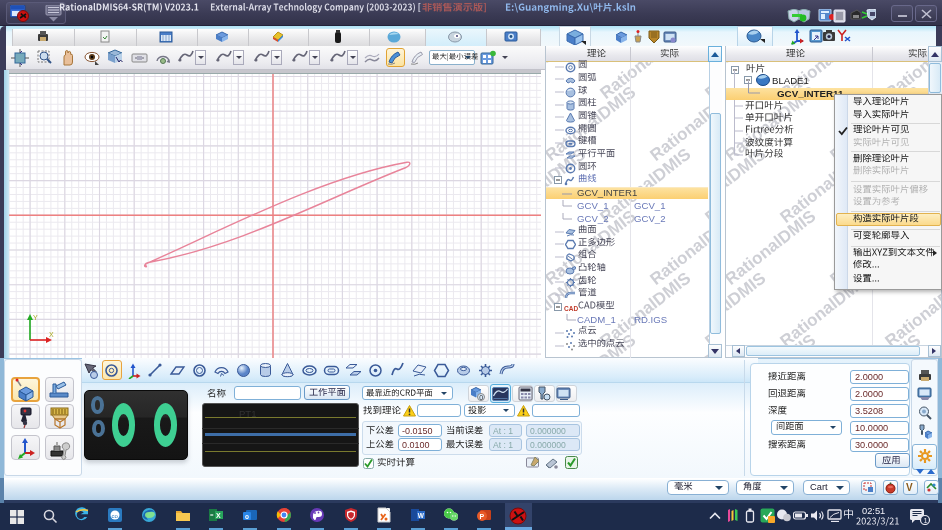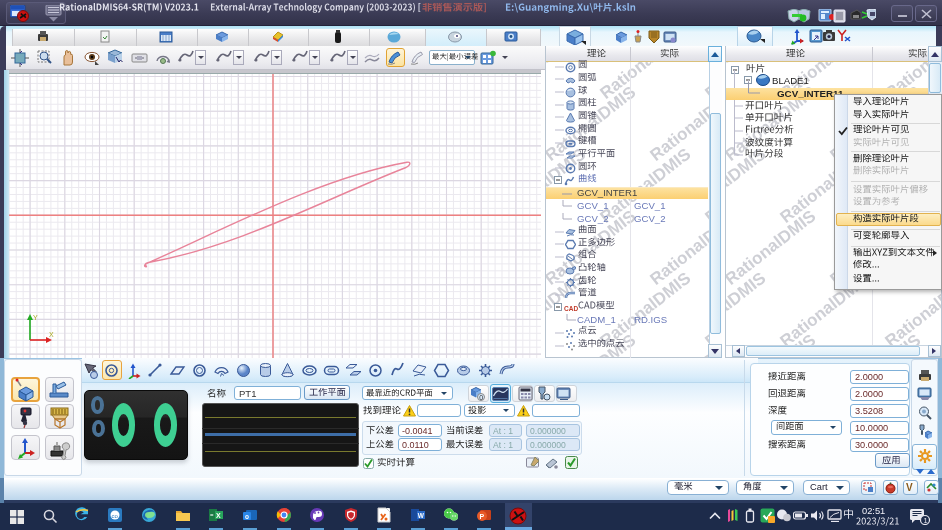--- a/index.html
+++ b/index.html
@@ -1058,21 +1058,21 @@
 <div style="position:absolute;left:205px;top:451px;width:151px;height:1px;background:#7a7a2e"></div>
 <div style="position:absolute;left:205px;top:433px;width:151px;height:3px;background:#3e6ea8"></div>
 <div style="position:absolute;left:202px;top:428px;width:157px;height:1px;background:#2a2a2a"></div>
 <div style="position:absolute;left:202px;top:443px;width:157px;height:1px;background:#2a2a2a"></div>
 <div style="position:absolute;left:207px;top:389px;">
     <svg width="19.0" height="10.3" viewBox="0 0 19.0 10.3" style="display:block">
       <path fill="#222" d="M2.5 2.6C3.0 2.9 3.5 3.4 4.0 3.7C2.9 4.3 1.6 4.8 0.4 5.0C0.6 5.2 0.8 5.5 0.8 5.7C1.3 5.5 1.9 5.4 2.4 5.2V8.4H3.1V7.9H7.3V8.4H8.1V4.4H4.3C5.9 3.5 7.2 2.3 8.0 0.8L7.5 0.5L7.4 0.6H4.1C4.3 0.3 4.5 0.0 4.7 -0.2L3.9 -0.4C3.3 0.5 2.2 1.6 0.7 2.3C0.8 2.4 1.1 2.7 1.2 2.8C2.1 2.4 2.8 1.8 3.4 1.2H7.0C6.4 2.1 5.6 2.8 4.6 3.4C4.2 3.0 3.6 2.5 3.0 2.2ZM7.3 7.2H3.1V5.0H7.3Z M14.4 3.3C14.1 4.5 13.8 5.7 13.2 6.5C13.4 6.5 13.7 6.7 13.8 6.8C14.3 6.0 14.8 4.7 15.0 3.4ZM16.9 3.4C17.3 4.5 17.7 5.8 17.9 6.7L18.5 6.5C18.4 5.6 18.0 4.3 17.6 3.2ZM14.6 -0.4C14.3 0.9 13.9 2.1 13.4 2.9V2.3H12.2V0.7C12.6 0.5 13.0 0.4 13.4 0.3L13.0 -0.3C12.3 0.0 11.1 0.3 10.1 0.5C10.2 0.6 10.3 0.9 10.3 1.0C10.7 1.0 11.1 0.9 11.5 0.8V2.3H10.0V3.0H11.4C11.0 4.1 10.4 5.3 9.8 6.0C9.9 6.2 10.1 6.5 10.2 6.6C10.6 6.0 11.1 5.1 11.5 4.2V8.4H12.2V4.1C12.5 4.5 12.8 5.0 13.0 5.3L13.4 4.8C13.2 4.5 12.4 3.6 12.2 3.4V3.0H13.3L13.2 3.1C13.4 3.2 13.7 3.3 13.9 3.4C14.2 2.9 14.5 2.3 14.8 1.5H15.7V7.5C15.7 7.6 15.7 7.6 15.5 7.6C15.4 7.7 15.0 7.7 14.6 7.6C14.7 7.8 14.8 8.1 14.8 8.3C15.4 8.3 15.8 8.3 16.1 8.2C16.3 8.1 16.4 7.9 16.4 7.5V1.5H17.7C17.6 1.9 17.4 2.3 17.2 2.6L17.8 2.8C18.1 2.2 18.4 1.6 18.6 1.0L18.1 0.8L18.0 0.9H15.0C15.1 0.5 15.2 0.2 15.2 -0.2Z"></path>
     </svg>
   </div>
 <div style="position:absolute;left:234px;top:386px;width:67px;height:14px;background:#fff;border:1px solid #7fb0d8;border-radius:3px"></div>
-<div style="position:absolute;left:239px;top:388px;font:normal 9.5px 'Liberation Sans', sans-serif;color:#333;white-space:nowrap;">PT1</div>
+<div style="position:absolute;left:239px;top:408px;font:normal 9.5px 'Liberation Sans', sans-serif;color:#333;white-space:nowrap;">PT1</div>
 <div style="position:absolute;left:304px;top:385px;width:46px;height:15px;background:linear-gradient(#fefefe,#dce8f4);border:1px solid #6a9ac8;border-radius:3px"></div>
 <div style="position:absolute;left:309px;top:387.5px;">
     <svg width="36.8" height="9.9" viewBox="0 0 36.8 9.9" style="display:block">
       <path fill="#224" d="M0.5 6.7V7.4H8.7V6.7H5.0V1.4H8.3V0.7H1.0V1.4H4.2V6.7Z M14.0 -0.3C13.6 1.1 12.8 2.4 12.0 3.3C12.2 3.4 12.4 3.6 12.5 3.8C13.0 3.2 13.5 2.6 13.9 1.8H14.5V8.1H15.2V5.9H18.0V5.2H15.2V3.8H17.8V3.2H15.2V1.8H18.1V1.2H14.2C14.4 0.8 14.6 0.3 14.7 -0.1ZM11.8 -0.3C11.3 1.1 10.4 2.4 9.5 3.3C9.7 3.5 9.9 3.9 9.9 4.0C10.2 3.7 10.6 3.3 10.8 2.9V8.1H11.5V1.8C11.9 1.2 12.2 0.5 12.5 -0.1Z M20.0 1.6C20.4 2.2 20.7 3.1 20.8 3.7L21.5 3.5C21.4 2.9 21.0 2.0 20.6 1.4ZM25.3 1.3C25.1 2.0 24.7 2.9 24.3 3.5L24.9 3.7C25.3 3.2 25.7 2.3 26.1 1.5ZM18.9 4.2V4.8H22.6V8.1H23.3V4.8H27.1V4.2H23.3V0.9H26.6V0.2H19.4V0.9H22.6V4.2Z M31.2 4.3H33.1V5.3H31.2ZM31.2 3.7V2.7H33.1V3.7ZM31.2 5.9H33.1V7.0H31.2ZM28.1 0.2V0.9H31.7C31.6 1.3 31.5 1.7 31.4 2.1H28.6V8.1H29.2V7.6H35.1V8.1H35.8V2.1H32.1L32.5 0.9H36.3V0.2ZM29.2 7.0V2.7H30.5V7.0ZM35.1 7.0H33.8V2.7H35.1Z"></path>
     </svg>
   </div>
 <div style="position:absolute;left:362px;top:386px;width:91px;height:14px;background:#fff;border:1px solid #7fb0d8;border-radius:3px"></div>
 <div style="position:absolute;left:366px;top:388.5px;">
     <svg width="66.9" height="9.1" viewBox="0 0 66.9 9.1" style="display:block">
       <path fill="#222" d="M2.1 1.4H6.3V2.0H2.1ZM2.1 0.4H6.3V1.0H2.1ZM1.5 -0.1V2.4H7.0V-0.1ZM3.3 3.4V4.0H1.8V3.4ZM0.4 6.4 0.5 6.9 3.3 6.6V7.4H3.9V6.5L4.4 6.4V5.9L3.9 6.0V3.4H8.0V2.9H0.4V3.4H1.2V6.3ZM4.3 3.9V4.5H4.8L4.6 4.5C4.8 5.1 5.2 5.7 5.6 6.1C5.2 6.5 4.7 6.7 4.1 6.9C4.2 7.0 4.4 7.2 4.4 7.4C5.0 7.2 5.6 6.9 6.0 6.5C6.5 6.9 7.1 7.2 7.7 7.4C7.8 7.2 8.0 7.0 8.1 6.9C7.5 6.7 6.9 6.5 6.5 6.1C7.0 5.6 7.5 4.9 7.7 4.1L7.4 3.9L7.2 3.9ZM5.1 4.5H7.0C6.8 5.0 6.4 5.4 6.1 5.8C5.7 5.4 5.4 5.0 5.1 4.5ZM3.3 4.5V5.1H1.8V4.5ZM3.3 5.5V6.0L1.8 6.2V5.5Z M10.4 2.5H14.9V3.1H10.4ZM9.8 2.1V3.6H15.5V2.1ZM12.3 -0.3V0.2H10.7L10.9 -0.2L10.3 -0.3C10.2 0.1 9.8 0.6 9.4 1.0C9.5 1.0 9.6 1.1 9.7 1.2H9.0V1.6H16.2V1.2H12.9V0.7H15.6V0.2H12.9V-0.3ZM10.0 1.2C10.2 1.0 10.3 0.8 10.4 0.7H12.3V1.2ZM13.2 3.7V7.4H13.8V6.6H16.4V6.1H13.8V5.6H16.0V5.2H13.8V4.6H16.2V4.2H13.8V3.7ZM8.8 6.1V6.6H11.4V7.4H12.0V3.7H11.4V4.2H9.0V4.6H11.4V5.2H9.2V5.6H11.4V6.1Z M17.5 0.1C17.9 0.6 18.5 1.2 18.7 1.6L19.3 1.3C19.0 0.9 18.4 0.3 18.0 -0.2ZM24.1 -0.3C23.2 -0.1 21.6 0.1 20.3 0.2V2.0C20.3 3.1 20.2 4.6 19.5 5.7C19.6 5.8 19.9 6.0 20.0 6.1C20.7 5.1 20.9 3.8 20.9 2.7H22.6V6.1H23.2V2.7H24.8V2.1H20.9V2.0V0.7C22.2 0.6 23.6 0.4 24.6 0.1ZM19.0 2.7H17.2V3.3H18.4V5.7C18.0 5.8 17.6 6.2 17.1 6.7L17.5 7.2C18.0 6.7 18.4 6.2 18.7 6.2C18.9 6.2 19.1 6.5 19.5 6.7C20.1 7.0 20.8 7.1 21.8 7.1C22.6 7.1 24.1 7.1 24.7 7.1C24.7 6.9 24.8 6.6 24.9 6.4C24.1 6.5 22.8 6.6 21.8 6.6C20.9 6.6 20.2 6.5 19.6 6.1C19.3 6.0 19.2 5.8 19.0 5.7Z M29.8 3.2C30.3 3.8 30.9 4.6 31.1 5.1L31.7 4.8C31.4 4.3 30.8 3.5 30.3 2.9ZM27.2 -0.4C27.1 0.1 27.0 0.6 26.9 1.0H25.9V7.2H26.5V6.5H28.9V1.0H27.5C27.6 0.7 27.8 0.2 27.9 -0.2ZM26.5 1.6H28.3V3.4H26.5ZM26.5 5.9V3.9H28.3V5.9ZM30.2 -0.4C30.0 0.8 29.5 1.9 28.9 2.7C29.1 2.8 29.3 3.0 29.5 3.1C29.7 2.7 30.0 2.1 30.2 1.6H32.4C32.3 4.9 32.2 6.2 31.9 6.5C31.8 6.6 31.7 6.7 31.5 6.7C31.3 6.7 30.8 6.7 30.3 6.6C30.4 6.8 30.5 7.0 30.5 7.2C31.0 7.2 31.4 7.3 31.7 7.2C32.0 7.2 32.2 7.1 32.4 6.9C32.8 6.5 32.9 5.2 33.0 1.3C33.0 1.2 33.0 1.0 33.0 1.0H30.5C30.6 0.6 30.7 0.2 30.8 -0.2Z M36.8 6.8C37.6 6.8 38.2 6.5 38.7 5.9L38.2 5.5C37.8 5.9 37.4 6.1 36.8 6.1C35.6 6.1 34.9 5.2 34.9 3.6C34.9 2.1 35.7 1.1 36.8 1.1C37.4 1.1 37.8 1.4 38.1 1.7L38.5 1.2C38.2 0.8 37.6 0.5 36.8 0.5C35.3 0.5 34.1 1.7 34.1 3.6C34.1 5.6 35.2 6.8 36.8 6.8Z M40.6 3.5V1.2H41.6C42.6 1.2 43.1 1.5 43.1 2.3C43.1 3.1 42.6 3.5 41.6 3.5ZM43.2 6.7H44.1L42.5 4.0C43.3 3.8 43.9 3.3 43.9 2.3C43.9 1.0 43.0 0.6 41.7 0.6H39.8V6.7H40.6V4.1H41.7Z M45.1 6.7H46.7C48.6 6.7 49.6 5.6 49.6 3.6C49.6 1.7 48.6 0.6 46.7 0.6H45.1ZM45.9 6.1V1.2H46.6C48.1 1.2 48.8 2.1 48.8 3.6C48.8 5.2 48.1 6.1 46.6 6.1Z M51.5 1.4C51.9 2.0 52.2 2.9 52.3 3.4L52.9 3.2C52.8 2.7 52.4 1.9 52.1 1.3ZM56.4 1.2C56.2 1.8 55.8 2.7 55.5 3.2L56.0 3.4C56.4 2.9 56.8 2.1 57.1 1.4ZM50.5 3.8V4.4H53.9V7.4H54.6V4.4H58.0V3.8H54.6V0.9H57.6V0.2H51.0V0.9H53.9V3.8Z M61.7 3.9H63.5V4.9H61.7ZM61.7 3.4V2.5H63.5V3.4ZM61.7 5.4H63.5V6.4H61.7ZM59.0 0.2V0.8H62.2C62.1 1.2 62.1 1.6 62.0 1.9H59.3V7.4H60.0V6.9H65.4V7.4H66.0V1.9H62.6L62.9 0.8H66.4V0.2ZM60.0 6.4V2.5H61.2V6.4ZM65.4 6.4H64.1V2.5H65.4Z"></path>
@@ -1141,37 +1141,37 @@
     <circle cx="6.5" cy="9.3" r="0.9" fill="#333"></circle>
   </svg>
 <div style="position:absolute;left:532px;top:404px;width:48px;height:13px;background:#fff;border:1px solid #7fb0d8;border-radius:3px"></div>
 <div style="position:absolute;left:362px;top:421px;width:220px;height:34px;background:#f2f7fc;border:1px solid #ccdcec;border-radius:3px"></div>
 <div style="position:absolute;left:366px;top:425.5px;">
     <svg width="27.9" height="10.0" viewBox="0 0 27.9 10.0" style="display:block">
       <path fill="#222" d="M0.5 0.3V1.0H4.1V8.2H4.8V3.2C5.9 3.8 7.2 4.6 7.8 5.1L8.3 4.5C7.6 3.9 6.1 3.1 5.0 2.5L4.8 2.7V1.0H8.8V0.3Z M12.3 -0.1C11.8 1.3 10.8 2.6 9.8 3.5C10.0 3.6 10.3 3.8 10.4 4.0C11.4 3.0 12.4 1.6 13.1 0.1ZM15.5 -0.2 14.8 0.1C15.5 1.5 16.7 3.1 17.7 4.0C17.8 3.8 18.1 3.5 18.3 3.4C17.3 2.6 16.1 1.1 15.5 -0.2ZM10.8 7.6C11.2 7.4 11.7 7.4 16.6 7.1C16.8 7.5 17.0 7.8 17.2 8.1L17.9 7.7C17.4 6.9 16.5 5.6 15.6 4.6L15.0 4.9C15.4 5.4 15.8 5.9 16.1 6.4L11.8 6.7C12.7 5.6 13.6 4.2 14.4 2.8L13.6 2.5C12.9 4.0 11.7 5.6 11.4 6.1C11.0 6.5 10.8 6.8 10.5 6.8C10.6 7.0 10.8 7.4 10.8 7.6Z M25.0 -0.4C24.9 -0.0 24.6 0.5 24.3 0.9H22.2C22.1 0.5 21.7 0.0 21.4 -0.4L20.8 -0.1C21.0 0.2 21.3 0.5 21.4 0.9H19.6V1.5H22.7C22.6 1.8 22.6 2.0 22.5 2.3H20.0V2.9H22.3C22.2 3.2 22.1 3.5 22.0 3.7H19.2V4.4H21.7C21.0 5.5 20.2 6.4 19.0 7.0C19.1 7.1 19.4 7.4 19.5 7.6C20.5 7.0 21.3 6.3 21.9 5.4V5.8H23.8V7.1H20.7V7.8H27.3V7.1H24.5V5.8H26.6V5.2H22.0C22.2 4.9 22.3 4.7 22.5 4.4H27.3V3.7H22.8C22.9 3.5 23.0 3.2 23.1 2.9H26.5V2.3H23.2C23.3 2.0 23.4 1.8 23.4 1.5H27.0V0.9H25.1C25.3 0.5 25.6 0.2 25.8 -0.2Z"></path>
     </svg>
   </div>
 <div style="position:absolute;left:398px;top:424px;width:44px;height:13px;background:#fff;border:1px solid #7fb0d8;border-radius:3px"></div>
-<div style="position:absolute;left:402px;top:426.2px;font:normal 9px 'Liberation Sans', sans-serif;color:#6a2a2a;white-space:nowrap;">-0.0041</div>
+<div style="position:absolute;left:402px;top:426.2px;font:normal 9px 'Liberation Sans', sans-serif;color:#6a2a2a;white-space:nowrap;">-0.0150</div>
 <div style="position:absolute;left:446px;top:425.5px;">
     <svg width="37.2" height="10.0" viewBox="0 0 37.2 10.0" style="display:block">
       <path fill="#222" d="M1.1 0.3C1.6 0.9 2.1 1.9 2.3 2.5L3.0 2.1C2.8 1.6 2.3 0.7 1.8 0.0ZM7.4 -0.0C7.2 0.7 6.7 1.7 6.3 2.3L6.9 2.5C7.3 1.9 7.8 1.0 8.2 0.2ZM1.1 7.1V7.8H7.3V8.2H8.1V2.9H5.0V-0.4H4.3V2.9H1.3V3.6H7.3V5.0H1.6V5.6H7.3V7.1Z M14.9 2.7V6.5H15.6V2.7ZM16.8 2.4V7.3C16.8 7.4 16.8 7.5 16.6 7.5C16.5 7.5 15.9 7.5 15.4 7.5C15.5 7.7 15.6 8.0 15.6 8.1C16.3 8.2 16.8 8.1 17.1 8.0C17.4 7.9 17.5 7.7 17.5 7.3V2.4ZM16.0 -0.4C15.8 0.0 15.5 0.7 15.1 1.1H12.4L12.8 0.9C12.6 0.6 12.2 0.0 11.9 -0.4L11.2 -0.1C11.6 0.2 11.9 0.7 12.1 1.1H9.8V1.7H18.1V1.1H15.9C16.2 0.7 16.5 0.3 16.8 -0.2ZM13.1 4.6V5.6H11.0V4.6ZM13.1 4.1H11.0V3.2H13.1ZM10.4 2.6V8.1H11.0V6.1H13.1V7.4C13.1 7.5 13.1 7.5 12.9 7.5C12.8 7.5 12.4 7.5 11.9 7.5C12.0 7.7 12.1 8.0 12.2 8.1C12.8 8.1 13.2 8.1 13.4 8.0C13.7 7.9 13.8 7.7 13.8 7.4V2.6Z M23.2 0.7H26.2V2.0H23.2ZM22.6 0.1V2.6H26.9V0.1ZM19.5 0.3C20.1 0.8 20.7 1.4 21.0 1.8L21.4 1.3C21.1 0.9 20.5 0.3 20.0 -0.1ZM22.0 5.1V5.7H24.1C23.8 6.6 23.2 7.2 21.7 7.6C21.9 7.8 22.1 8.0 22.1 8.2C23.6 7.8 24.3 7.1 24.7 6.1C25.2 7.1 26.0 7.9 27.1 8.2C27.2 8.0 27.4 7.8 27.6 7.6C26.4 7.3 25.6 6.6 25.1 5.7H27.5V5.1H24.9C25.0 4.8 25.0 4.4 25.0 4.0H27.2V3.4H22.3V4.0H24.4C24.4 4.4 24.3 4.8 24.3 5.1ZM20.4 7.9C20.5 7.7 20.7 7.6 22.2 6.5C22.2 6.4 22.1 6.1 22.0 5.9L21.0 6.6V2.5H19.0V3.2H20.3V6.6C20.3 7.0 20.1 7.2 20.0 7.3C20.1 7.4 20.3 7.7 20.4 7.9Z M34.3 -0.4C34.2 -0.0 33.9 0.5 33.6 0.9H31.5C31.4 0.5 31.0 0.0 30.7 -0.4L30.1 -0.1C30.3 0.2 30.6 0.5 30.7 0.9H28.9V1.5H32.0C31.9 1.8 31.9 2.0 31.8 2.3H29.3V2.9H31.6C31.5 3.2 31.4 3.5 31.3 3.7H28.5V4.4H31.0C30.3 5.5 29.5 6.4 28.3 7.0C28.4 7.1 28.7 7.4 28.8 7.6C29.8 7.0 30.6 6.3 31.2 5.4V5.8H33.1V7.1H30.0V7.8H36.6V7.1H33.8V5.8H35.9V5.2H31.3C31.5 4.9 31.6 4.7 31.8 4.4H36.6V3.7H32.1C32.2 3.5 32.3 3.2 32.4 2.9H35.8V2.3H32.5C32.6 2.0 32.7 1.8 32.7 1.5H36.3V0.9H34.4C34.6 0.5 34.9 0.2 35.1 -0.2Z"></path>
     </svg>
   </div>
 <div style="position:absolute;left:489px;top:424px;width:33px;height:13px;background:#dce8f6;border:1px solid #a8c4e0;border-radius:3px"></div>
 <div style="position:absolute;left:493px;top:426.2px;font:normal 8.6px 'Liberation Sans', sans-serif;color:#8aa;white-space:nowrap;">At : 1</div>
 <div style="position:absolute;left:526px;top:424px;width:54px;height:13px;background:#dce8f6;border:1px solid #a8c4e0;border-radius:3px"></div>
 <div style="position:absolute;left:530px;top:426.2px;font:normal 8.6px 'Liberation Sans', sans-serif;color:#8aa;white-space:nowrap;">0.000000</div>
 <div style="position:absolute;left:366px;top:439.5px;">
     <svg width="27.9" height="10.0" viewBox="0 0 27.9 10.0" style="display:block">
       <path fill="#222" d="M4.0 -0.2V7.0H0.5V7.7H8.8V7.0H4.7V3.3H8.2V2.6H4.7V-0.2Z M12.3 -0.1C11.8 1.3 10.8 2.6 9.8 3.5C10.0 3.6 10.3 3.8 10.4 4.0C11.4 3.0 12.4 1.6 13.1 0.1ZM15.5 -0.2 14.8 0.1C15.5 1.5 16.7 3.1 17.7 4.0C17.8 3.8 18.1 3.5 18.3 3.4C17.3 2.6 16.1 1.1 15.5 -0.2ZM10.8 7.6C11.2 7.4 11.7 7.4 16.6 7.1C16.8 7.5 17.0 7.8 17.2 8.1L17.9 7.7C17.4 6.9 16.5 5.6 15.6 4.6L15.0 4.9C15.4 5.4 15.8 5.9 16.1 6.4L11.8 6.7C12.7 5.6 13.6 4.2 14.4 2.8L13.6 2.5C12.9 4.0 11.7 5.6 11.4 6.1C11.0 6.5 10.8 6.8 10.5 6.8C10.6 7.0 10.8 7.4 10.8 7.6Z M25.0 -0.4C24.9 -0.0 24.6 0.5 24.3 0.9H22.2C22.1 0.5 21.7 0.0 21.4 -0.4L20.8 -0.1C21.0 0.2 21.3 0.5 21.4 0.9H19.6V1.5H22.7C22.6 1.8 22.6 2.0 22.5 2.3H20.0V2.9H22.3C22.2 3.2 22.1 3.5 22.0 3.7H19.2V4.4H21.7C21.0 5.5 20.2 6.4 19.0 7.0C19.1 7.1 19.4 7.4 19.5 7.6C20.5 7.0 21.3 6.3 21.9 5.4V5.8H23.8V7.1H20.7V7.8H27.3V7.1H24.5V5.8H26.6V5.2H22.0C22.2 4.9 22.3 4.7 22.5 4.4H27.3V3.7H22.8C22.9 3.5 23.0 3.2 23.1 2.9H26.5V2.3H23.2C23.3 2.0 23.4 1.8 23.4 1.5H27.0V0.9H25.1C25.3 0.5 25.6 0.2 25.8 -0.2Z"></path>
     </svg>
   </div>
 <div style="position:absolute;left:398px;top:438px;width:44px;height:13px;background:#fff;border:1px solid #7fb0d8;border-radius:3px"></div>
-<div style="position:absolute;left:402px;top:440.2px;font:normal 9px 'Liberation Sans', sans-serif;color:#6a2a2a;white-space:nowrap;">0.0110</div>
+<div style="position:absolute;left:402px;top:440.2px;font:normal 9px 'Liberation Sans', sans-serif;color:#6a2a2a;white-space:nowrap;">0.0100</div>
 <div style="position:absolute;left:446px;top:439.5px;">
     <svg width="37.2" height="10.0" viewBox="0 0 37.2 10.0" style="display:block">
       <path fill="#222" d="M2.3 1.5H7.0V2.2H2.3ZM2.3 0.4H7.0V1.1H2.3ZM1.6 -0.1V2.7H7.7V-0.1ZM3.7 3.8V4.4H2.0V3.8ZM0.4 7.0 0.5 7.7 3.7 7.3V8.2H4.4V7.2L4.9 7.1V6.6L4.4 6.6V3.8H8.8V3.2H0.5V3.8H1.3V7.0ZM4.7 4.4V4.9H5.3L5.1 5.0C5.4 5.7 5.7 6.3 6.2 6.8C5.7 7.2 5.2 7.5 4.6 7.6C4.7 7.8 4.9 8.0 4.9 8.2C5.5 7.9 6.2 7.6 6.7 7.2C7.2 7.6 7.8 8.0 8.5 8.2C8.6 8.0 8.8 7.7 9.0 7.6C8.3 7.4 7.7 7.2 7.2 6.8C7.8 6.2 8.3 5.4 8.6 4.5L8.2 4.3L8.0 4.4ZM5.7 4.9H7.7C7.5 5.5 7.1 6.0 6.7 6.4C6.3 6.0 5.9 5.5 5.7 4.9ZM3.7 4.9V5.6H2.0V4.9ZM3.7 6.1V6.7L2.0 6.9V6.1Z M13.6 -0.4C13.6 0.4 13.6 1.3 13.4 2.3H9.9V3.0H13.3C13.0 4.8 12.0 6.6 9.7 7.6C9.9 7.7 10.1 8.0 10.2 8.2C12.5 7.1 13.5 5.3 14.0 3.5C14.7 5.7 15.9 7.3 17.7 8.2C17.8 8.0 18.0 7.7 18.2 7.5C16.4 6.8 15.2 5.1 14.5 3.0H18.1V2.3H14.2C14.3 1.3 14.3 0.4 14.3 -0.4Z M23.2 0.7H26.2V2.0H23.2ZM22.6 0.1V2.6H26.9V0.1ZM19.5 0.3C20.1 0.8 20.7 1.4 21.0 1.8L21.4 1.3C21.1 0.9 20.5 0.3 20.0 -0.1ZM22.0 5.1V5.7H24.1C23.8 6.6 23.2 7.2 21.7 7.6C21.9 7.8 22.1 8.0 22.1 8.2C23.6 7.8 24.3 7.1 24.7 6.1C25.2 7.1 26.0 7.9 27.1 8.2C27.2 8.0 27.4 7.8 27.6 7.6C26.4 7.3 25.6 6.6 25.1 5.7H27.5V5.1H24.9C25.0 4.8 25.0 4.4 25.0 4.0H27.2V3.4H22.3V4.0H24.4C24.4 4.4 24.3 4.8 24.3 5.1ZM20.4 7.9C20.5 7.7 20.7 7.6 22.2 6.5C22.2 6.4 22.1 6.1 22.0 5.9L21.0 6.6V2.5H19.0V3.2H20.3V6.6C20.3 7.0 20.1 7.2 20.0 7.3C20.1 7.4 20.3 7.7 20.4 7.9Z M34.3 -0.4C34.2 -0.0 33.9 0.5 33.6 0.9H31.5C31.4 0.5 31.0 0.0 30.7 -0.4L30.1 -0.1C30.3 0.2 30.6 0.5 30.7 0.9H28.9V1.5H32.0C31.9 1.8 31.9 2.0 31.8 2.3H29.3V2.9H31.6C31.5 3.2 31.4 3.5 31.3 3.7H28.5V4.4H31.0C30.3 5.5 29.5 6.4 28.3 7.0C28.4 7.1 28.7 7.4 28.8 7.6C29.8 7.0 30.6 6.3 31.2 5.4V5.8H33.1V7.1H30.0V7.8H36.6V7.1H33.8V5.8H35.9V5.2H31.3C31.5 4.9 31.6 4.7 31.8 4.4H36.6V3.7H32.1C32.2 3.5 32.3 3.2 32.4 2.9H35.8V2.3H32.5C32.6 2.0 32.7 1.8 32.7 1.5H36.3V0.9H34.4C34.6 0.5 34.9 0.2 35.1 -0.2Z"></path>
     </svg>
   </div>
 <div style="position:absolute;left:489px;top:438px;width:33px;height:13px;background:#dce8f6;border:1px solid #a8c4e0;border-radius:3px"></div>
 <div style="position:absolute;left:493px;top:440.2px;font:normal 8.6px 'Liberation Sans', sans-serif;color:#8aa;white-space:nowrap;">At : 1</div>
 <div style="position:absolute;left:526px;top:438px;width:54px;height:13px;background:#dce8f6;border:1px solid #a8c4e0;border-radius:3px"></div>
 <div style="position:absolute;left:530px;top:440.2px;font:normal 8.6px 'Liberation Sans', sans-serif;color:#8aa;white-space:nowrap;">0.000000</div>
 <svg class="abs" style="left:363px;top:458px" width="11" height="11">

